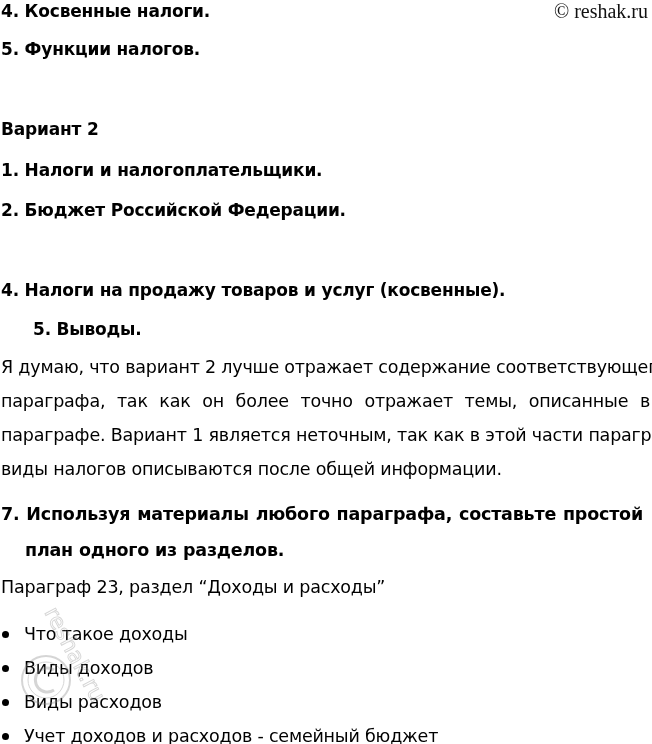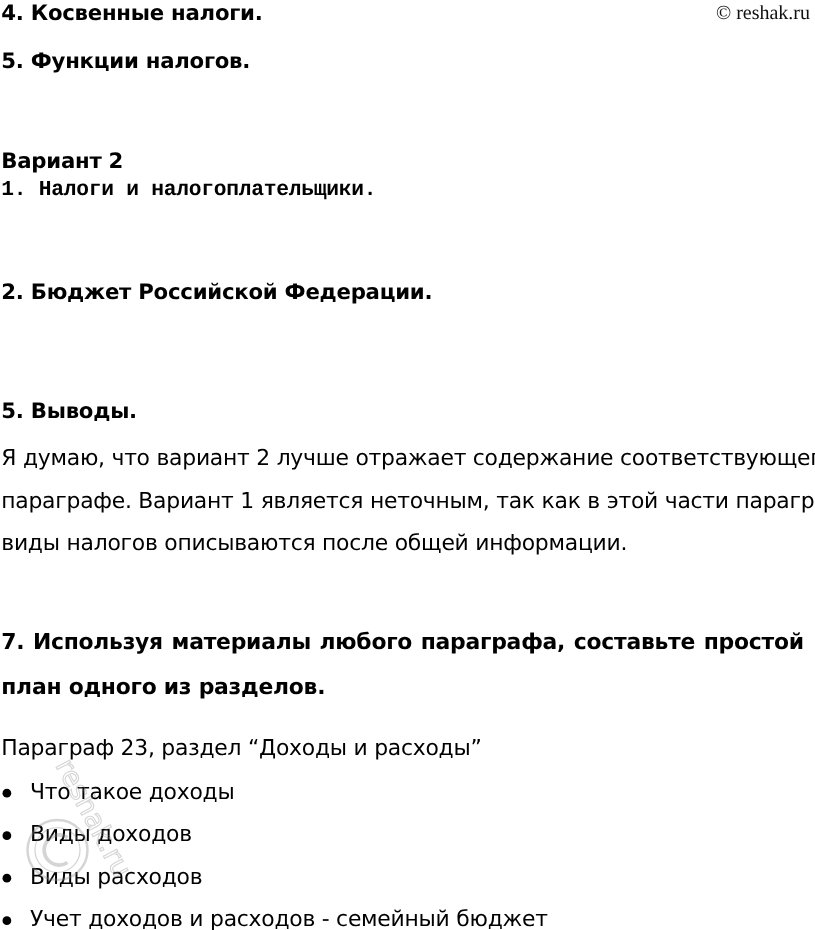--- a/index.html
+++ b/index.html
@@ -36,21 +36,21 @@
     .regular {
       font-weight: normal;
       font-size: 17.5px;
       letter-spacing: -0.2px;
     }
     .copyright {
       position: absolute;
       right: 4px;
       top: 0px;
       font-family: "Liberation Serif", serif;
-      font-size: 16px;
+      font-size: 20px;
       line-height: 22px;
       color: #111;
     }
     .para {
       position: absolute;
       left: 1px;
       width: 649px;
       font-size: 17.5px;
       line-height: 34px;
       text-align: justify;
@@ -75,20 +75,21 @@
       letter-spacing: -0.2px;
     }
     .task span.ln {
       display: block;
       text-align: justify;
       text-align-last: justify;
       white-space: nowrap;
     }
     .task span.ln.last {
       text-align-last: left;
+      padding-left: 24px;
     }
     .bullets {
       position: absolute;
       left: 0;
       top: 617px;
       margin: 0;
       padding: 0;
       list-style: none;
     }
     .bullets li {
@@ -123,36 +124,38 @@
 <body>
 
 <div class="page">
 
   <div class="copyright">© reshak.ru</div>
 
   <div class="line bold" style="top:0px;">4. Косвенные налоги.</div>
   <div class="line bold" style="top:38px;">5. Функции налогов.</div>
 
   <div class="line bold" style="top:118px;">Вариант 2</div>
-  <div class="line bold" style="top:142px;font-family:Liberation Mono, monospace;">1. Налоги и налогоплательщики.</div>
-  <div class="line bold" style="top:199px;margin-top:24px;">2. Бюджет Российской Федерации.</div>
-  <div class="line bold" style="top:318px;">5. Выводы.</div>
+  <div class="line bold" style="top:159px;">1. Налоги и налогоплательщики.</div>
+  <div class="line bold" style="top:199px;">2. Бюджет Российской Федерации.</div>
+  <div class="line bold" style="top:279px;">4. Налоги на продажу товаров и услуг (косвенные).</div>
+  <div class="line bold" style="top:318px;padding-left:32px;">5. Выводы.</div>
 
   <div class="para" style="top:350px;">
     <span class="ln">Я думаю, что вариант 2 лучше отражает содержание соответствующего</span>
+    <span class="ln">параграфа, так как он более точно отражает темы, описанные в</span>
     <span class="ln">параграфе. Вариант 1 является неточным, так как в этой части параграфа</span>
     <span class="ln last">виды налогов описываются после общей информации.</span>
   </div>
 
   <div class="task" style="top:496px;">
     <span class="ln">7. Используя материалы любого параграфа, составьте простой</span>
     <span class="ln last">план одного из разделов.</span>
   </div>
 
-  <div class="line regular" style="top:576px;margin-top:12px;">Параграф 23, раздел “Доходы и расходы”</div>
+  <div class="line regular" style="top:576px;">Параграф 23, раздел “Доходы и расходы”</div>
 
   <ul class="bullets">
     <li>
       <span class="dot"></span>
       <span>Что такое доходы</span>
     </li>
     <li>
       <span class="dot"></span>
       <span>Виды доходов</span>
     </li>

